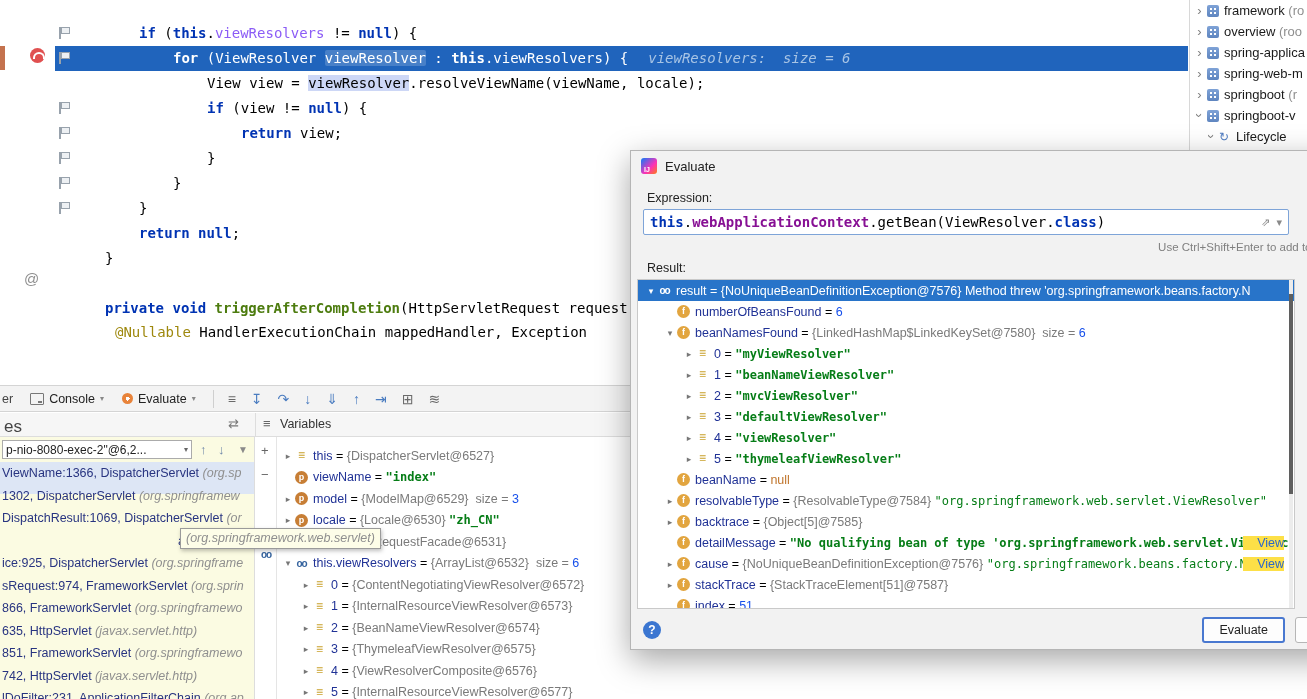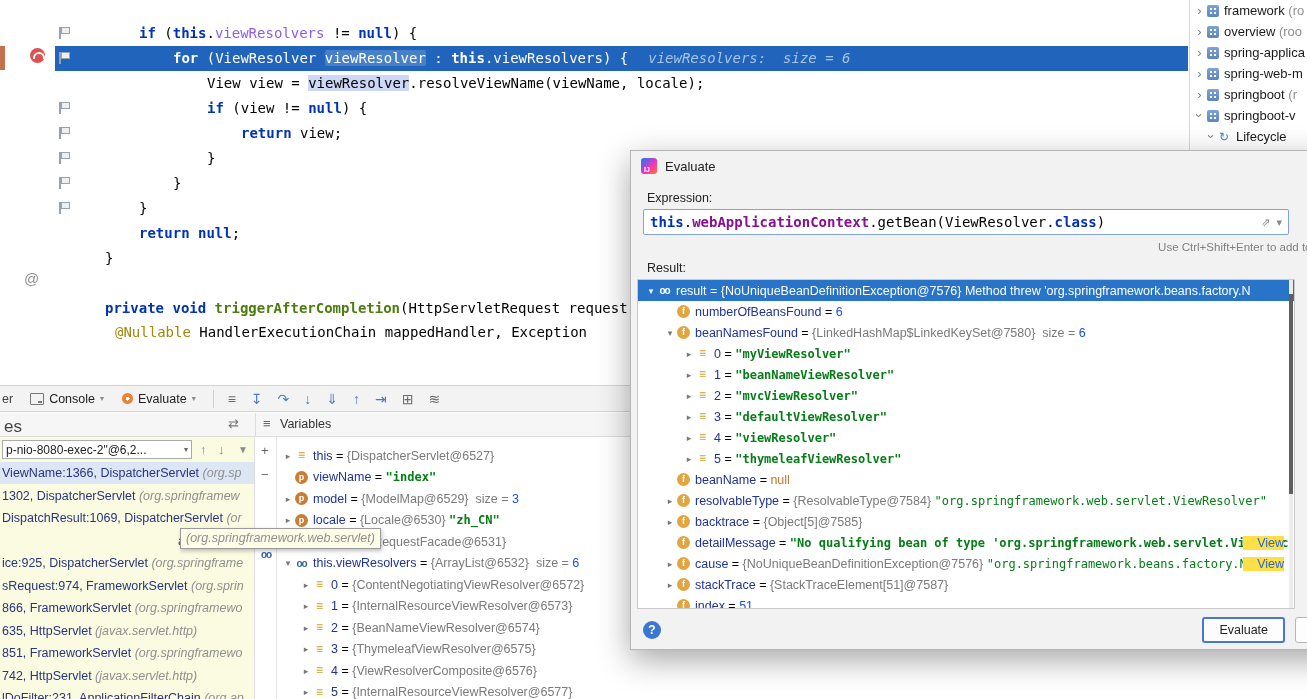--- a/index.html
+++ b/index.html
@@ -84,21 +84,21 @@
   #vh-menu{position:absolute;left:263px;top:3px;color:#666;font-size:13px}
   #vh-label{position:absolute;left:280px;top:4px;font-size:12.5px;color:#333}
 
   
   #frames{position:absolute;left:0;top:437px;width:255px;height:262px;background:#FBFBE2;border-right:1px solid #DDD;overflow:hidden;box-sizing:border-box}
   #thread-select{position:absolute;left:2px;top:3px;width:190px;height:19px;background:#fff;border:1px solid #ABABAB;
                  display:flex;align-items:center;font-size:12px;white-space:pre;overflow:hidden;box-sizing:border-box;padding:0 3px;color:#222}
   #thread-select .dd{margin-left:auto;font-size:8px;color:#666}
   .fnav{position:absolute;top:5px;font-size:13px;color:#6C85A8}
   .fnav.filter{color:#8A8A8A;font-size:10px}
-  .frow{position:absolute;left:0;width:340px;height:22px;line-height:22px;font-size:12.5px;white-space:pre;padding-left:2px}
+  .frow{position:absolute;left:0;width:340px;height:32px;line-height:22px;font-size:12.5px;white-space:pre;padding-left:2px}
   .frow.fsel{background:#DDE6F5}
 
   
   #watchbar{position:absolute;left:256px;top:437px;width:21px;height:262px;background:#fff;border-right:1px solid #E5E5E5;box-sizing:border-box}
   .wbi{position:absolute;left:5px;font-size:13px;color:#666}
   #watchbar .wbi:nth-child(1){top:6px}
   #watchbar .wbi:nth-child(2){top:30px}
   #watchbar .wbi:nth-child(3){top:112px;color:#35639E;font-weight:bold;font-size:10px;letter-spacing:-1px}
 
   

